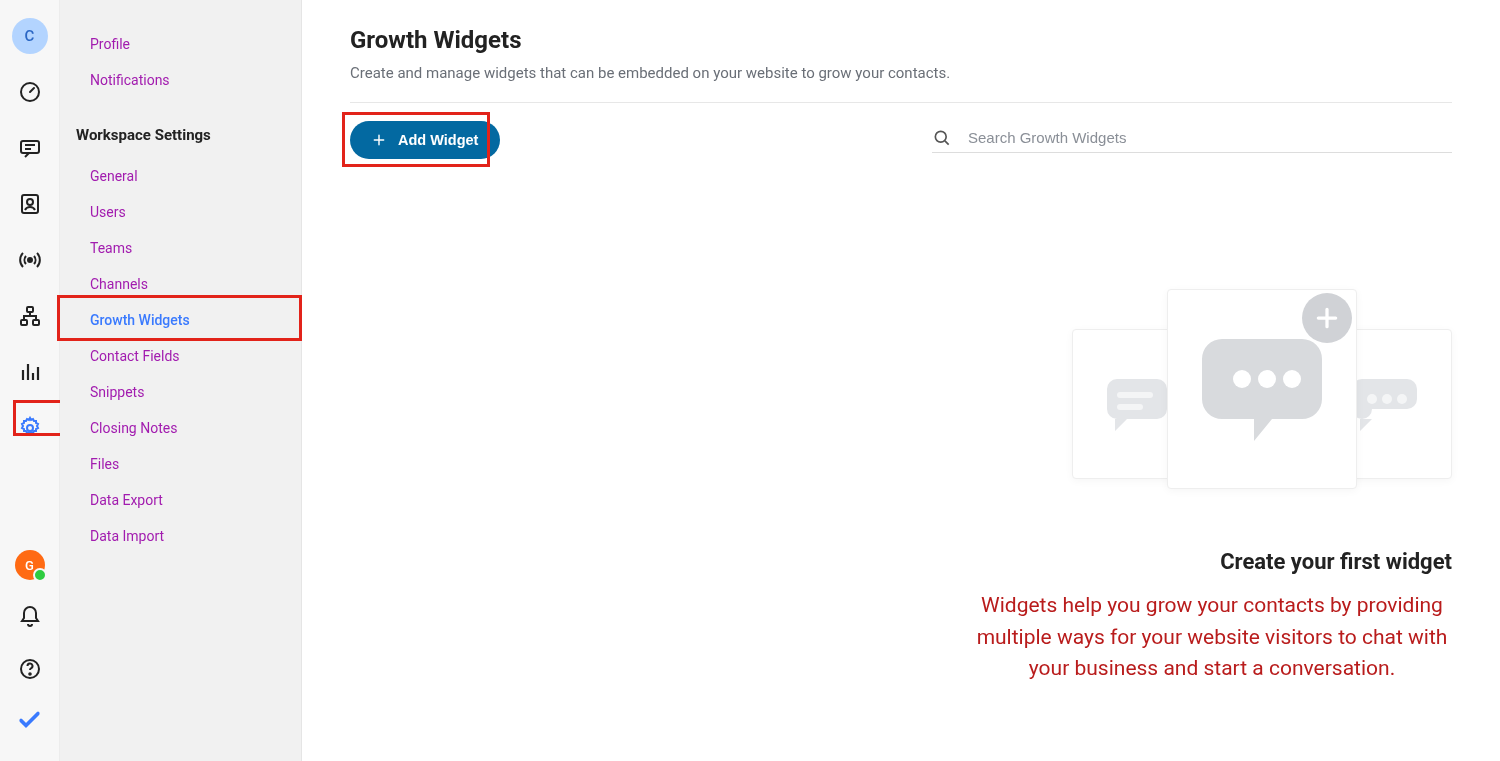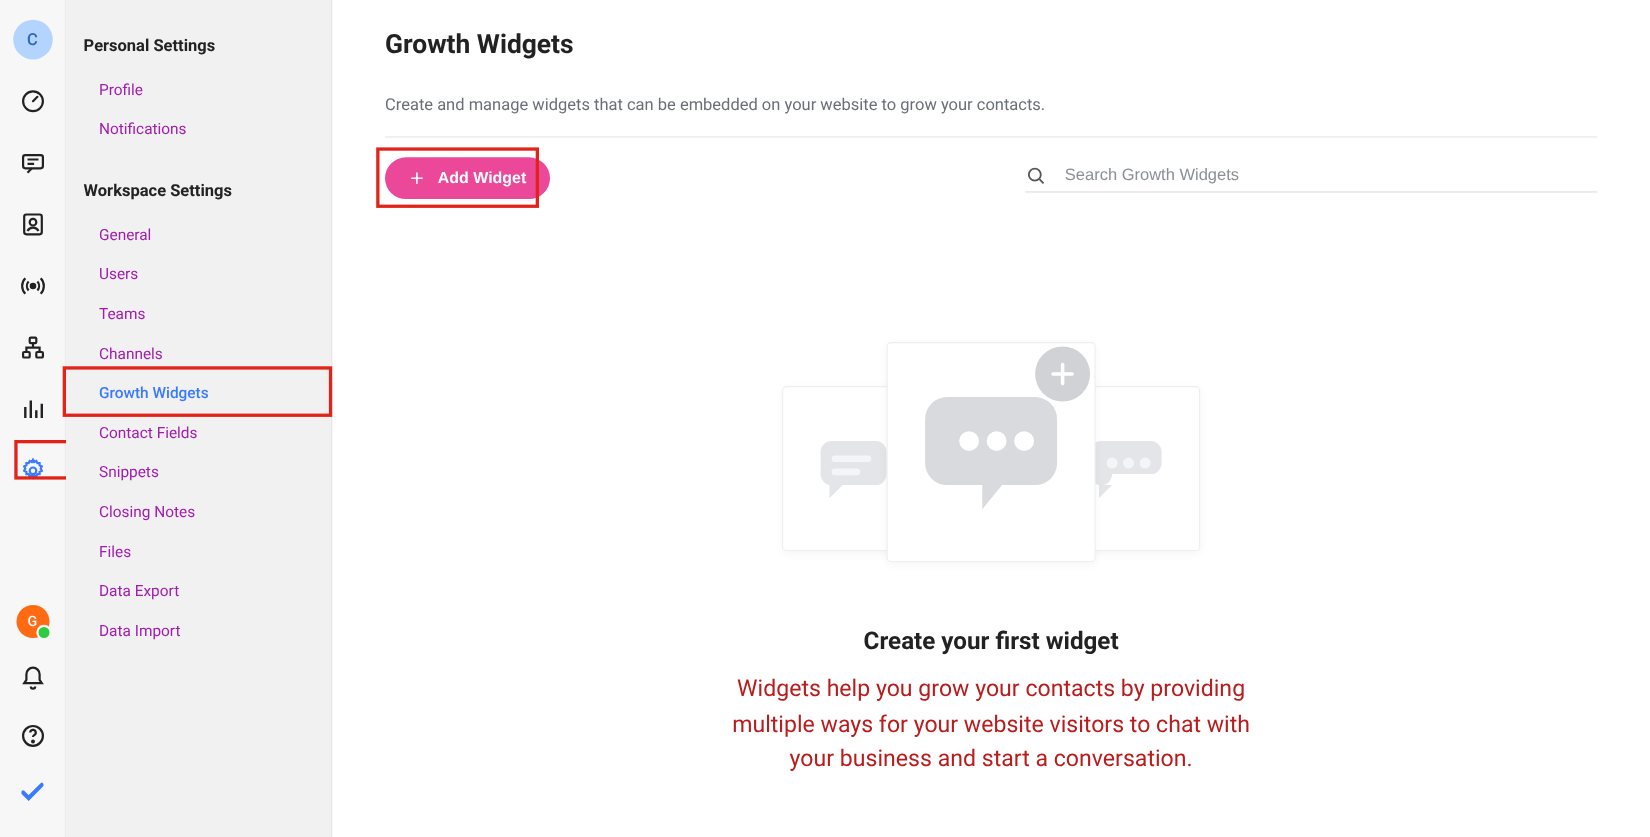--- a/index.html
+++ b/index.html
@@ -131,21 +131,21 @@
     overflow-y: auto;
   }
   .page-title {
     font-size: 24px;
     font-weight: 700;
     color: #222;
   }
   .page-sub {
     font-size: 15px;
     color: #6a6f77;
-    margin-top: 32px;
+    margin-top: 10px;
   }
   .divider {
     border-bottom: 1px solid #e7e7e7;
     margin-top: 20px;
   }
   .toolbar {
     display: flex;
     align-items: center;
     margin-top: 18px;
   }
@@ -155,21 +155,21 @@
   }
   .add-btn-wrap .hl-btn {
     position: absolute;
     border: 3px solid #e2231a;
     left: -8px;
     top: -9px;
     width: 148px;
     height: 55px;
   }
   .add-btn {
-    background: #ec4899;
+    background: #0369a1;
     color: #fff;
     border: none;
     border-radius: 22px;
     padding: 0 22px;
     height: 38px;
     display: flex;
     align-items: center;
     gap: 12px;
     font-size: 14.5px;
     font-weight: 600;
@@ -192,21 +192,21 @@
     margin-left: 16px;
     flex: 1;
     color: #15803d;
     background: transparent;
   }
   .search-input::placeholder { color: #8a8f97; }
   
   .empty {
     display: flex;
     flex-direction: column;
-    align-items: center;
+    align-items: flex-end;
     margin-top: 120px;
   }
   .empty-title {
     font-size: 22px;
     font-weight: 700;
     color: #222;
     margin-top: 50px;
   }
   .empty-sub {
     font-size: 21px;
@@ -322,21 +322,20 @@
       <div class="rail-item">
         <svg viewBox="0 0 24 24" fill="none" stroke="#3a7afe" stroke-width="3" stroke-linecap="round">
             <path d="M3 12l5 5L20 5"></path>
             <path d="M3 7l5 5L20 0" transform="translate(0,4)"></path>
           </svg>
       </div>
     </div>
   </div>
 
   <div class="sidebar">
-    <div class="section-header">Personal Settings</div>
     <div class="nav-item">Profile</div>
     <div class="nav-item">Notifications</div>
     <div class="section-gap"></div>
     <div class="section-header">Workspace Settings</div>
     <div class="nav-item">General</div>
     <div class="nav-item">Users</div>
     <div class="nav-item">Teams</div>
     <div class="nav-item">Channels</div>
     <div class="nav-wrap">
       <div class="hl-nav"></div>

